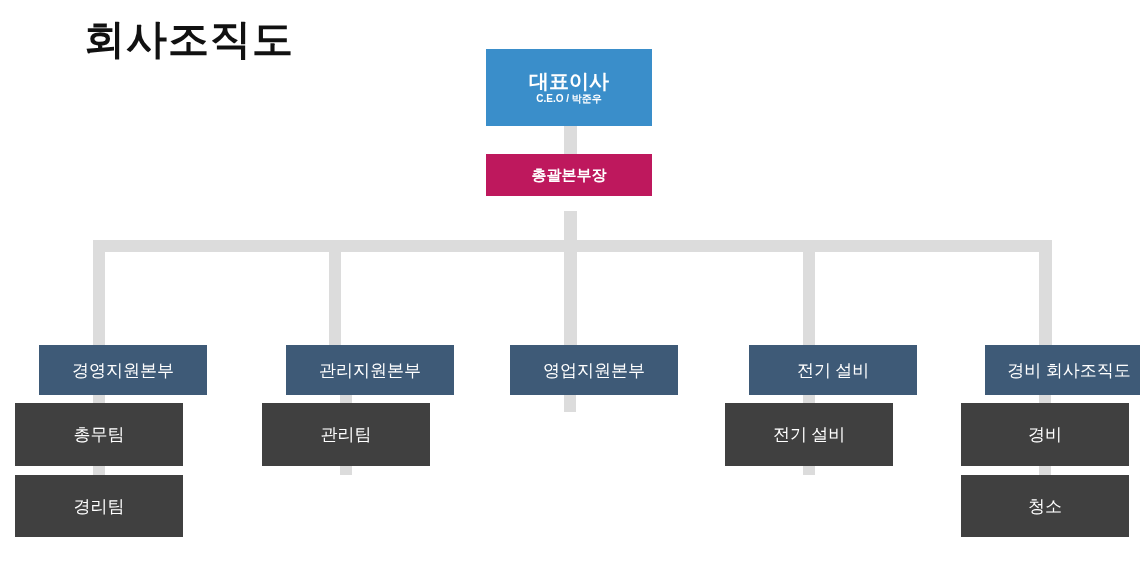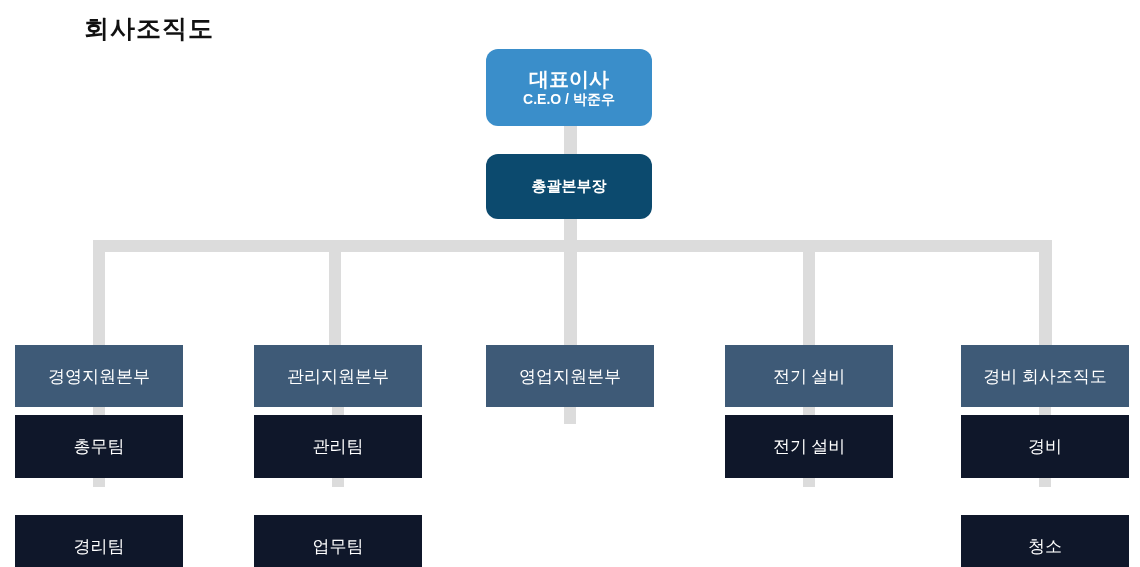--- a/index.html
+++ b/index.html
@@ -12,77 +12,77 @@
     position: relative;
     width: 1140px;
     height: 567px;
     background: #ffffff;
     overflow: hidden;
   }
   .page-title {
     position: absolute;
     left: 84px;
     top: 12px;
-    font-size: 25px;
+    font-size: 41px;
     font-weight: 800;
     color: #111111;
     letter-spacing: 1px;
   }
   .connector {
     position: absolute;
     background: #dcdcdc;
   }
   .node {
     position: absolute;
     color: #ffffff;
     display: flex;
     flex-direction: column;
     align-items: center;
     justify-content: center;
     text-align: center;
-    border-radius: 12px;
   }
   .ceo-box {
     left: 486px; top: 49px;
     width: 166px; height: 77px;
     background: #3a8eca;
   }
   .ceo-box .line1 { font-size: 20px; font-weight: 700; line-height: 1.15; }
-  .ceo-box .line2 { font-size: 14px; font-weight: 700; line-height: 1.2; }
+  .ceo-box .line2 { font-size: 10px; font-weight: 700; line-height: 1.2; }
   .gm-box {
     left: 486px; top: 154px;
-    width: 166px; height: 65px;
-    background: #0c4a6e;
+    width: 166px; height: 42px;
+    background: #be185d;
     font-size: 15px; font-weight: 700;
   }
   .column {
     position: absolute;
     top: 345px;
     width: 168px;
   }
   .dept-head {
     position: relative;
-    width: 168px; height: 62px;
+    width: 168px; height: 50px;
     background: #3e5a77;
     color: #ffffff;
     font-size: 17px; font-weight: 400;
     display: flex; align-items: center; justify-content: center;
     text-align: center;
+    margin-left: 24px;
   }
   .team-box {
     position: relative;
     width: 168px;
-    background: #0f172a;
+    background: #404040;
     color: #ffffff;
     font-size: 17px; font-weight: 400;
     display: flex; align-items: center; justify-content: center;
     text-align: center;
   }
   .team-box.first { height: 63px; }
-  .team-box.second { height: 62px; margin-top: 28px; }
+  .team-box.second { height: 62px; }
   .col-gap {
     width: 12px;
     background: #dcdcdc;
     margin: 0 auto;
   }
   .col-gap.g1 { height: 8px; }
   .col-gap.g2 { height: 9px; }
 </style>
 </head>
 <body>
@@ -109,26 +109,25 @@
   </div>
 
   <div class="column" style="left:15px;">
     <div class="dept-head">경영지원본부</div>
     <div class="col-gap g1"></div>
     <div class="team-box first">총무팀</div>
     <div class="col-gap g2"></div>
     <div class="team-box second">경리팀</div>
   </div>
 
-  <div class="column" style="left:242px;padding-left:12px;">
+  <div class="column" style="left:250px;padding-left:12px;">
     <div class="dept-head">관리지원본부</div>
     <div class="col-gap g1"></div>
     <div class="team-box first">관리팀</div>
     <div class="col-gap g2"></div>
-    <div class="team-box second">업무팀</div>
   </div>
 
   <div class="column" style="left:486px;">
     <div class="dept-head">영업지원본부</div>
     <div class="col-gap g1"></div>
     <div class="col-gap g2"></div>
   </div>
 
   <div class="column" style="left:725px;font-family:Liberation Serif, serif;">
     <div class="dept-head">전기 설비</div>

